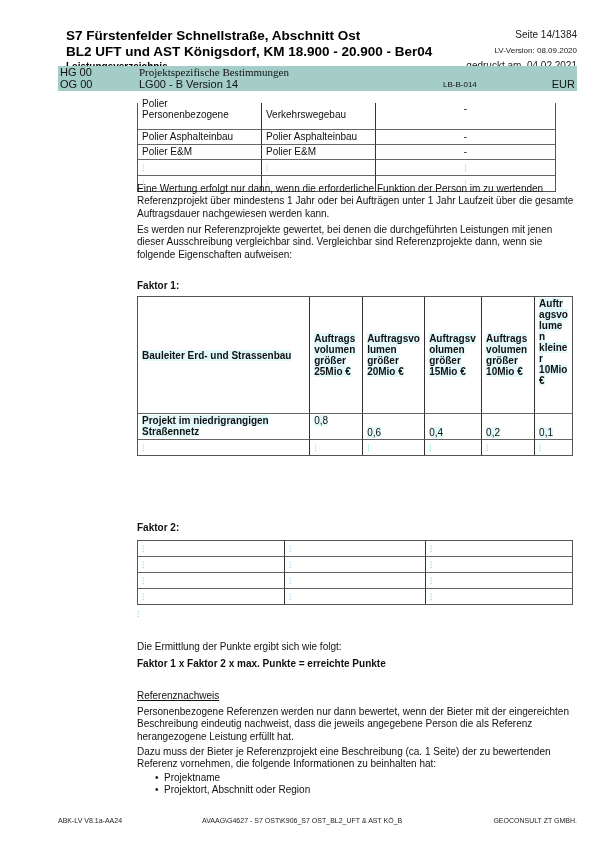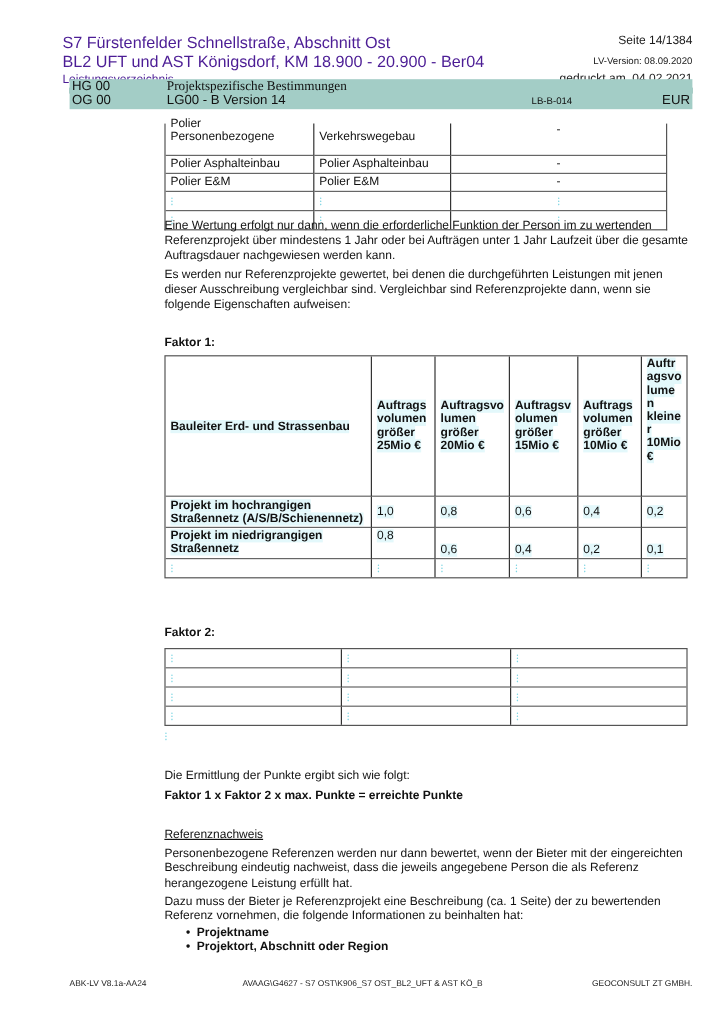--- a/index.html
+++ b/index.html
@@ -1,34 +1,34 @@
 <!DOCTYPE html>
 <html><head>
 <meta charset="utf-8">
 <style>
   html, body { margin:0; padding:0; background:#ffffff; }
   body { width:605px; height:855px; position:relative; overflow:hidden;
          font-family:"Liberation Sans", sans-serif; color:#111; }
   .abs { position:absolute; }
-  .hdr-title { left:52px; font-size:13.5px; color:#4c1d95; white-space:nowrap; }
+  .hdr-title { left:66px; font-size:13.5px; color:#000000; white-space:nowrap;font-weight:bold; }
   .hdr-right { right:28px; text-align:right; white-space:nowrap; color:#1a1a1a; }
   .teal-bar { left:58px; top:73px; width:519px; height:5px; background:#2f7f72; }
   .teal-band { left:58px; top:66px; width:519px; height:25px; background:#a3cdc6; }
   .band-text { font-size:11px; color:#111; white-space:nowrap; }
   .para { left:137px; width:440px; font-size:10px; line-height:12.3px; color:#111; }
   table.grid { position:absolute; border-collapse:separate; border-spacing:0;
                border:1.5px solid #555; font-size:10px; }
   table.grid td { border-right:1.5px solid #333; border-bottom:1.5px solid #666;
                   padding:1px 4px; vertical-align:top; }
   table.grid tr td:last-child { border-right:none; }
   table.grid tr:last-child td { border-bottom:none; }
   .marker { color:#7fd6e3; font-size:9px; }
   .hl { background:#e3f8fb; }
   .bold { font-weight:bold; }
-  .bullet-list { left:155px; font-size:10px; line-height:11.5px; margin:0; padding:0; list-style:none;font-weight:bold; }
+  .bullet-list { left:155px; font-size:10px; line-height:11.5px; margin:0; padding:0; list-style:none; }
   .bullet-list li::before { content:"•"; display:inline-block; width:9px; }
   .footer { font-size:7px; color:#222; white-space:nowrap; }
 </style>
 </head>
 <body>
 
 <div class="abs hdr-title" style="top:28px;">S7 Fürstenfelder Schnellstraße, Abschnitt Ost</div>
 <div class="abs hdr-title" style="top:44px;text-align:right;">BL2 UFT und AST Königsdorf, KM 18.900 - 20.900 - Ber04</div>
 <div class="abs hdr-title" style="top:61px; font-size:10px;">Leistungsverzeichnis</div>
 <div class="abs hdr-right" style="top:29px; font-size:10px;">Seite 14/1384</div>
@@ -87,28 +87,20 @@
   <tbody>
       <tr style="height:117px;">
     <td class="bold" style="width:164px; vertical-align:middle;"><span class="hl">Bauleiter Erd- und Strassenbau</span></td>
     <td class="bold" style="width:44px; vertical-align:middle;"><span class="hl">Auftrags volumen größer 25Mio €</span></td>
     <td class="bold" style="width:53px; vertical-align:middle;"><span class="hl">Auftragsvo lumen größer 20Mio €</span></td>
     <td class="bold" style="width:48px; vertical-align:middle;"><span class="hl">Auftragsv olumen größer 15Mio €</span></td>
     <td class="bold" style="width:44px; vertical-align:middle;"><span class="hl">Auftrags volumen größer 10Mio €</span></td>
     <td class="bold" style="width:28px; vertical-align:top;"><span class="hl">Auftr agsvo lume n kleine r 10Mio €</span></td>
   </tr>
   <tr style="height:26px;">
-    <td class="bold" style="vertical-align:middle;"><span class="hl">Projekt im hochrangigen Straßennetz (A/S/B/Schienennetz)</span></td>
-    <td style="vertical-align:middle;"><span class="hl">1,0</span></td>
-    <td style="vertical-align:middle;"><span class="hl">0,8</span></td>
-    <td style="vertical-align:middle;"><span class="hl">0,6</span></td>
-    <td style="vertical-align:middle;"><span class="hl">0,4</span></td>
-    <td style="vertical-align:middle;"><span class="hl">0,2</span></td>
-  </tr>
-  <tr style="height:26px;">
     <td class="bold"><span class="hl">Projekt im niedrigrangigen Straßennetz</span></td>
     <td style="vertical-align:top;"><span class="hl">0,8</span></td>
     <td style="vertical-align:bottom;"><span class="hl">0,6</span></td>
     <td style="vertical-align:bottom;"><span class="hl">0,4</span></td>
     <td style="vertical-align:bottom;"><span class="hl">0,2</span></td>
     <td style="vertical-align:bottom;"><span class="hl">0,1</span></td>
   </tr>
   <tr style="height:15px;">
     <td class="marker">⁝</td>
     <td class="marker">⁝</td>

